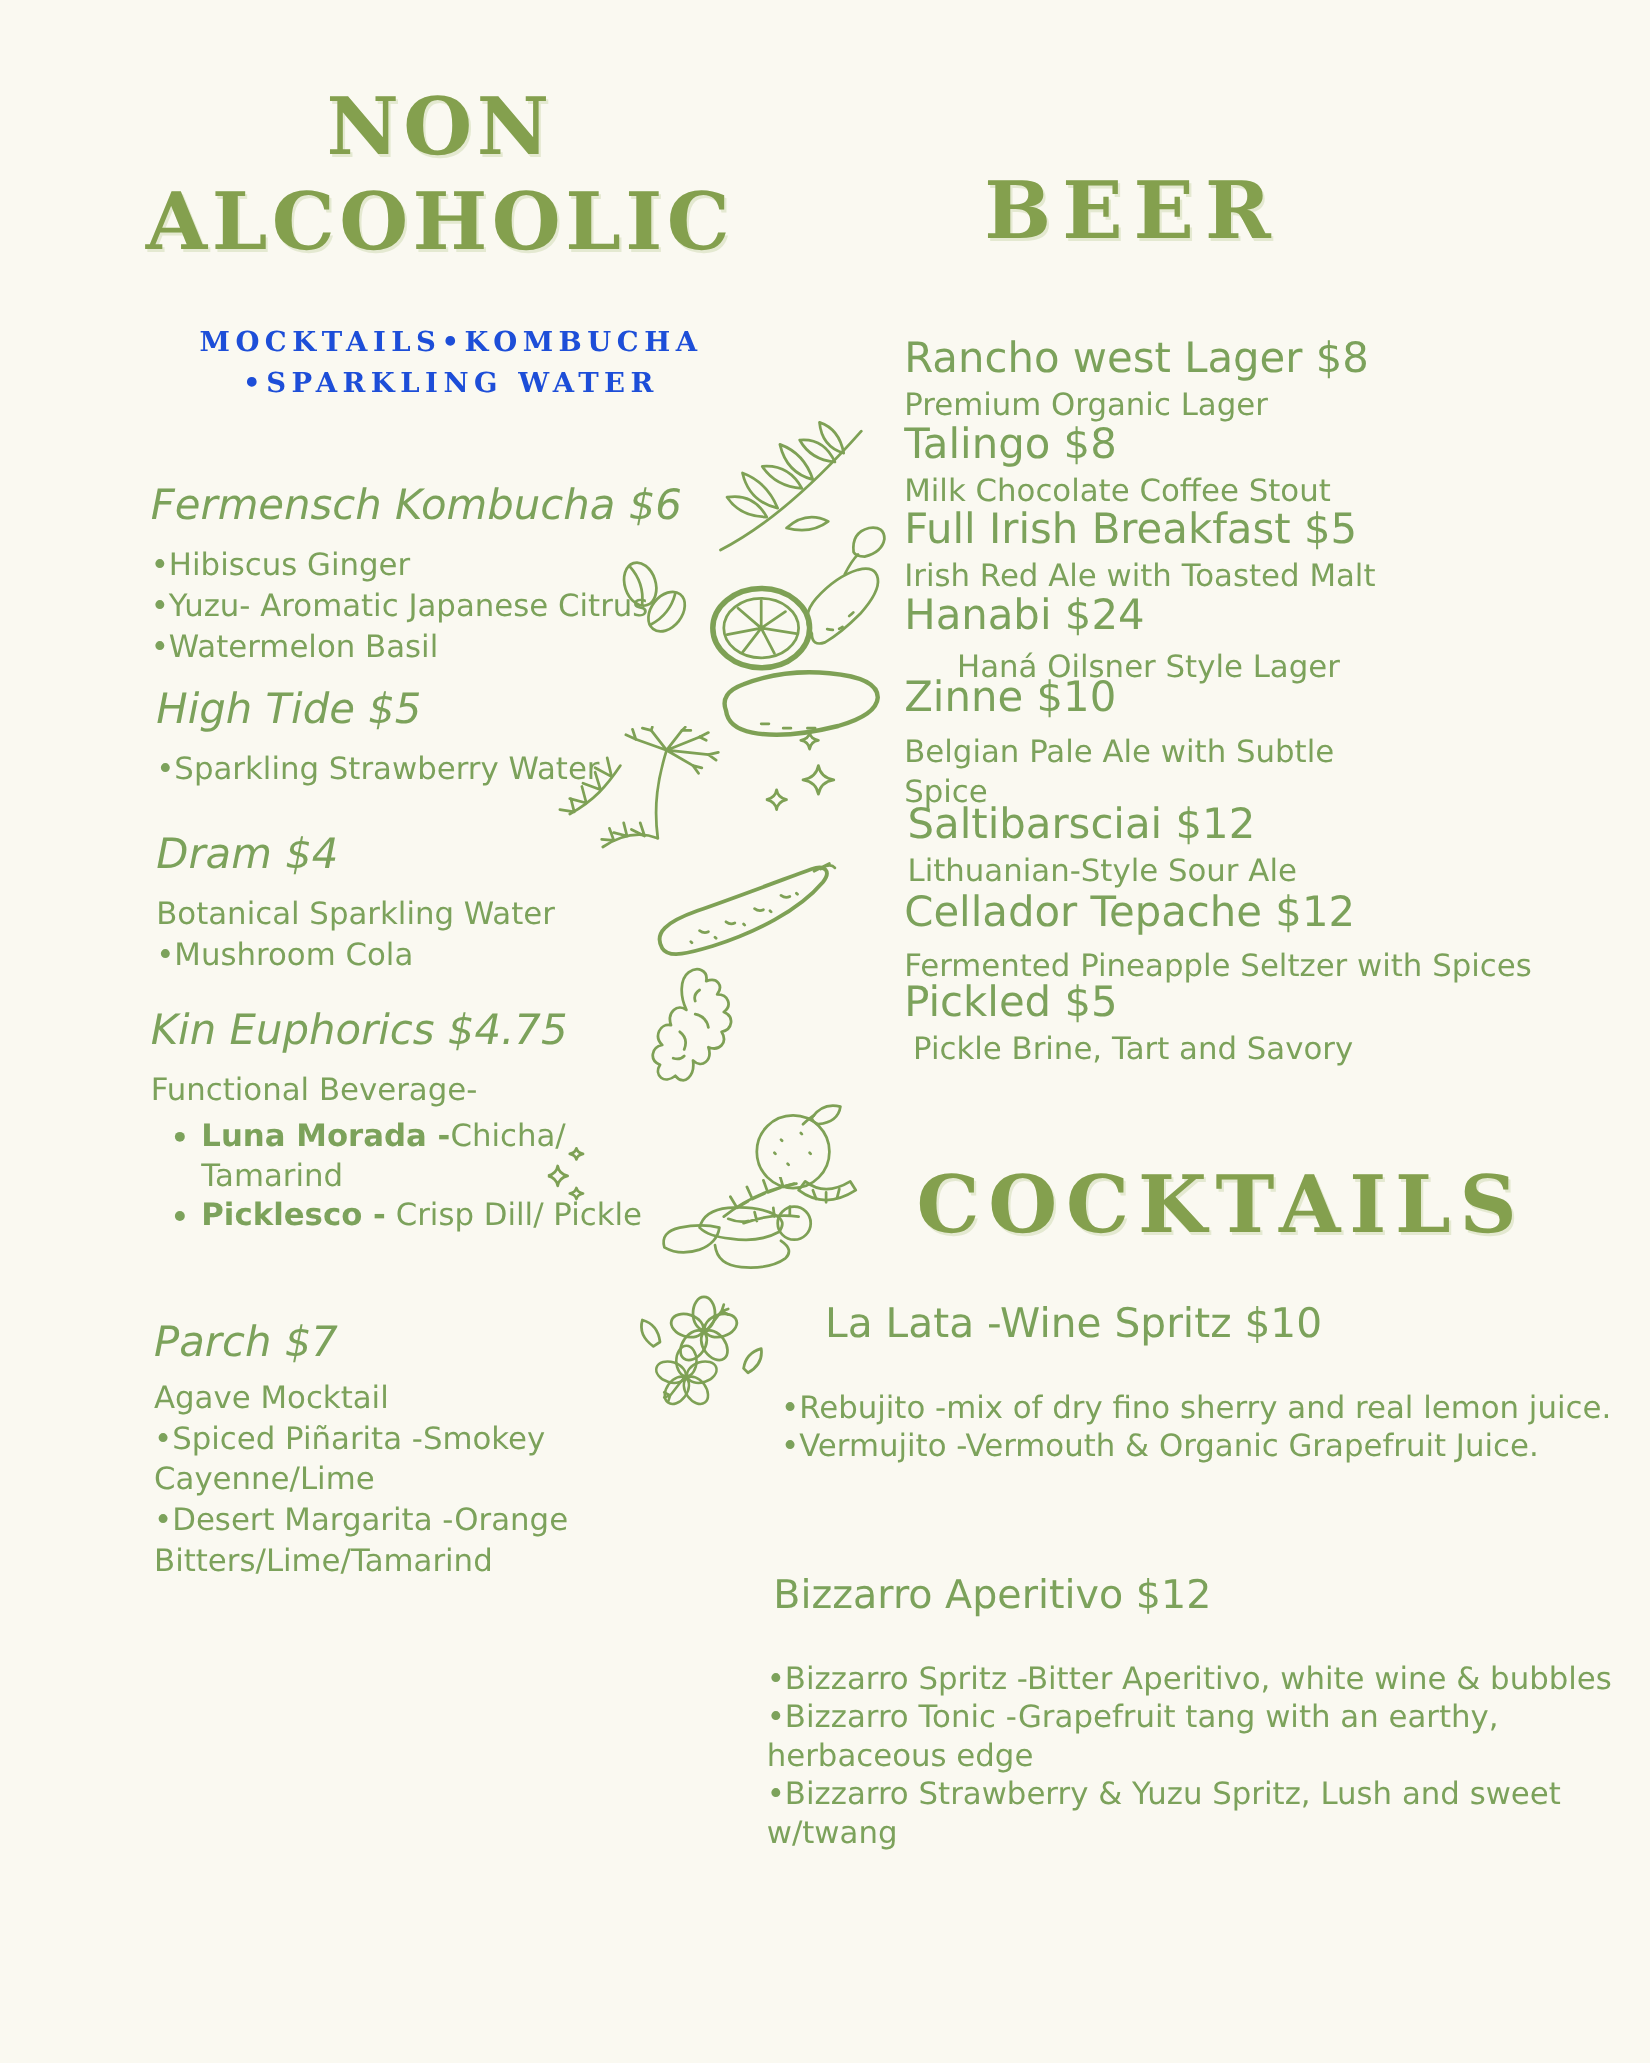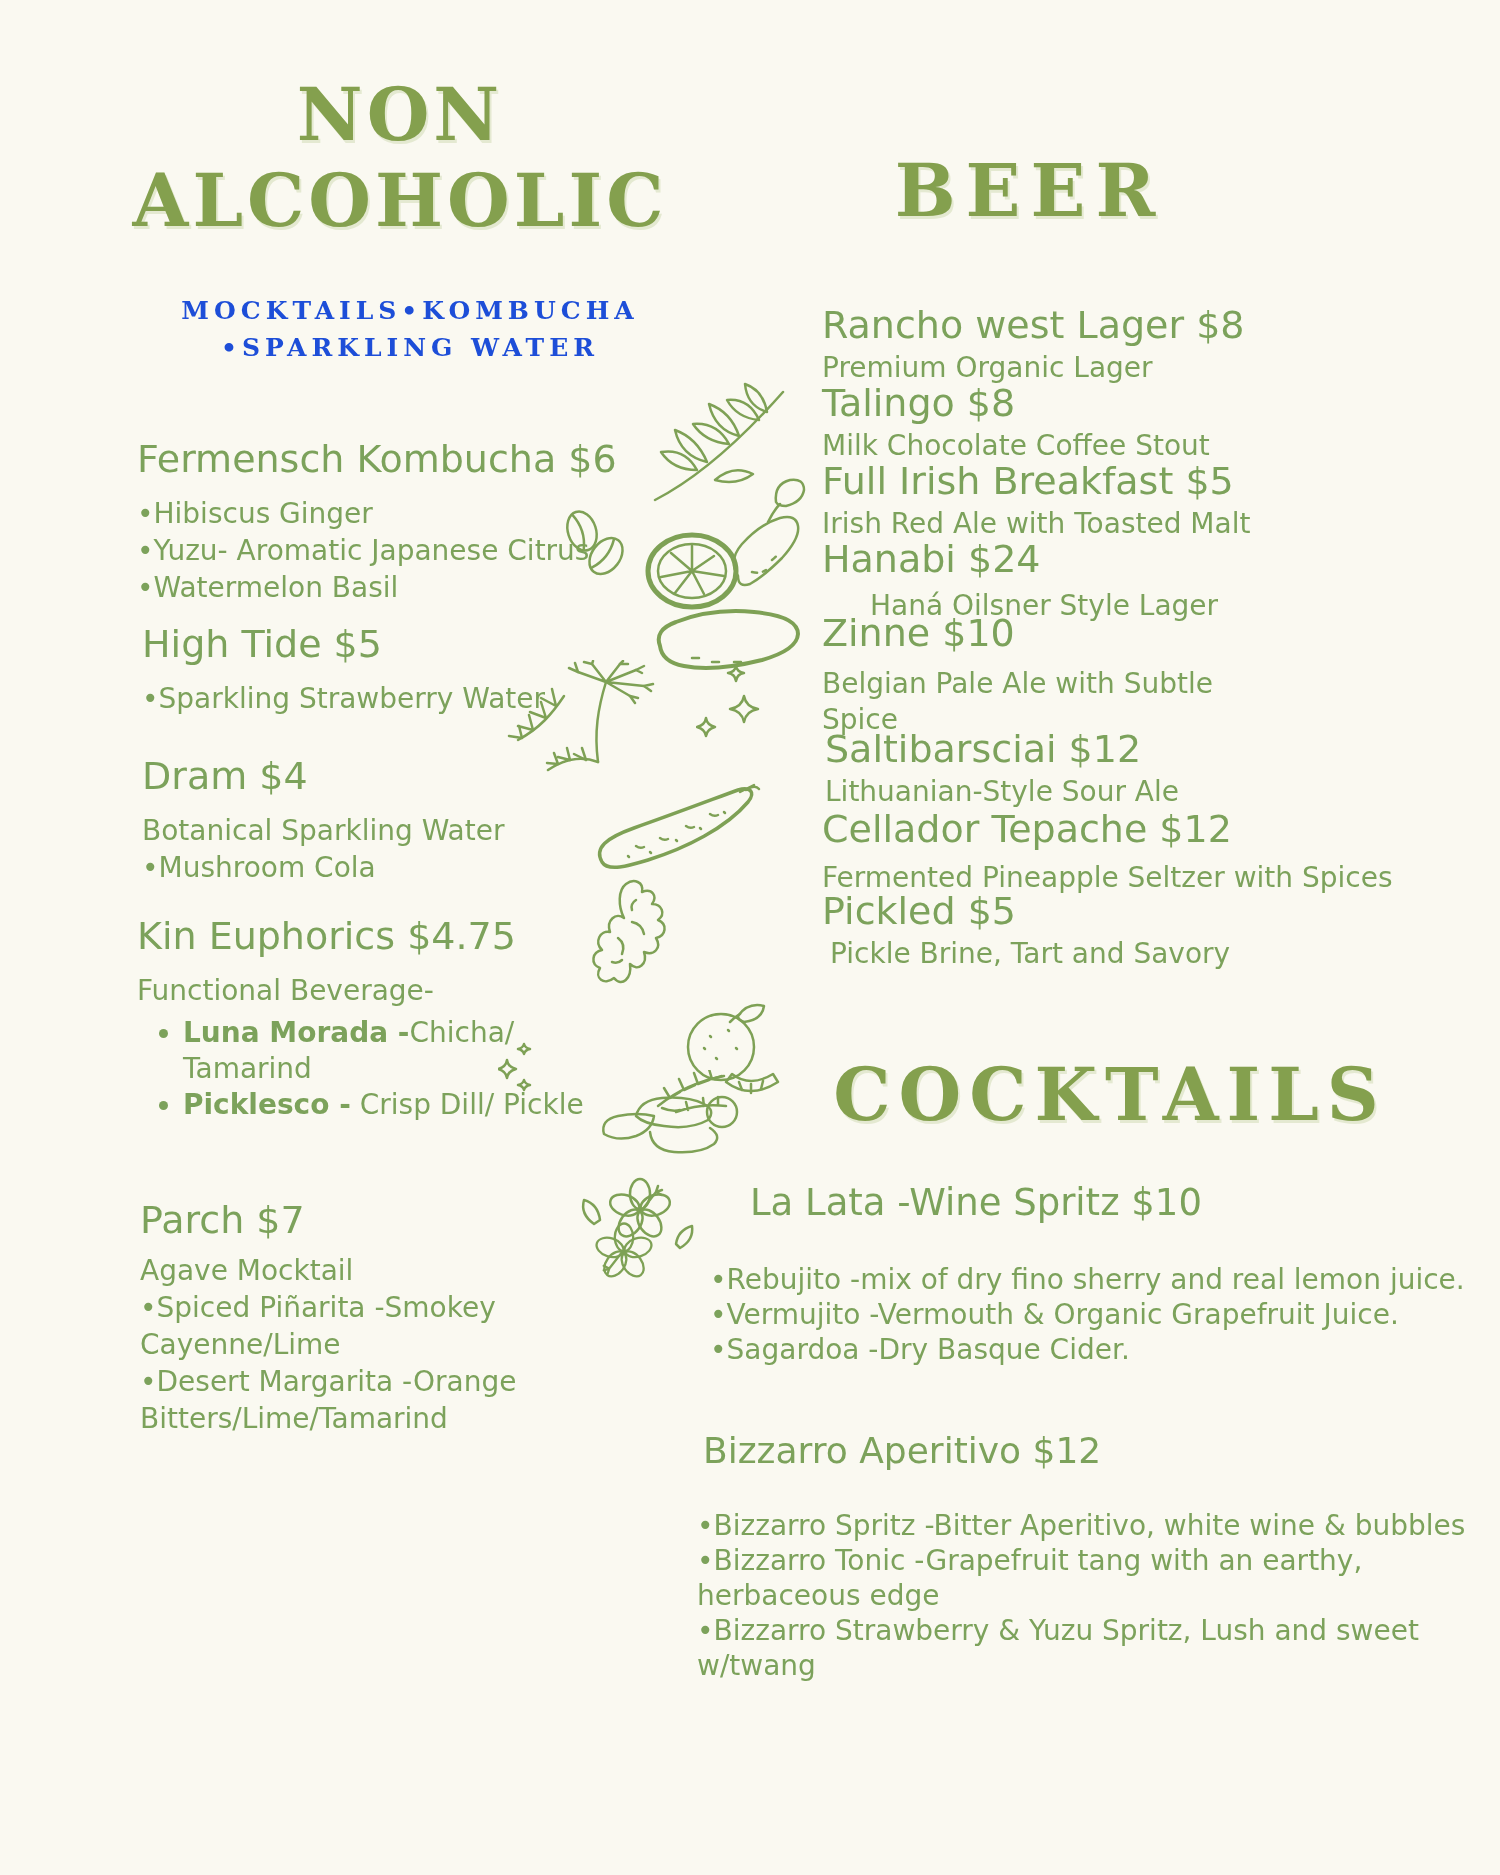--- a/index.html
+++ b/index.html
@@ -13,21 +13,21 @@
     font-family:"DejaVu Serif",serif;font-weight:700;color:#84A04E;
     text-shadow:2px 3px 0 #E4E9D1;
   }
   .h1{position:absolute;text-align:center;font-size:72px;line-height:86px;letter-spacing:4px;}
   .subtitle{
     position:absolute;text-align:center;
     font-family:"DejaVu Serif",serif;font-weight:700;color:#1d4ed8;
     font-size:25px;line-height:37px;letter-spacing:5px;
   }
   .item{position:absolute;}
-  .item .name{font-size:38px;line-height:48px;white-space:nowrap;}
+  .item .name{font-size:38px;line-height:48px;white-space:nowrap;font-style:italic;}
   .item .lines{margin-top:12px;}
   .item .line{font-size:28px;line-height:37px;white-space:nowrap;}
   .beer-item{position:absolute;}
   .beer-item .name{font-size:38px;line-height:46px;white-space:nowrap;}
   .beer-item .lines{margin-top:2px;}
   .beer-item .line{font-size:28px;line-height:36px;white-space:nowrap;}
   .cocktail-heading{position:absolute;font-size:37px;line-height:46px;white-space:nowrap;}
   .cocktail-lines{position:absolute;}
   .cocktail-lines .line{font-size:28px;line-height:35px;white-space:nowrap;}
   ul.subs{list-style:disc outside;margin:6px 0 0 46px;padding:0;}
@@ -157,21 +157,20 @@
     <div class="line">Pickle Brine, Tart and Savory</div>
   </div>
 </div>
 
 <div class="h1 display" style="left:780px;top:1052px;width:660px;letter-spacing:8px;">COCKTAILS</div>
 
 <div class="cocktail-heading" style="left:750px;top:1180px;">La Lata -Wine Spritz $10</div>
 <div class="cocktail-lines" style="left:710px;top:1262px;">
   <div class="line">•Rebujito -mix of dry fino sherry and real lemon juice.</div>
   <div class="line">•Vermujito -Vermouth &amp; Organic Grapefruit Juice.</div>
-  <div class="line">•Sagardoa -Dry Basque Cider.</div>
 </div>
 
 <div class="cocktail-heading" style="left:703px;top:1428px;font-size:36px;">Bizzarro Aperitivo $12</div>
 <div class="cocktail-lines" style="left:697px;top:1508px;">
   <div class="line">•Bizzarro Spritz -Bitter Aperitivo, white wine &amp; bubbles</div>
   <div class="line">•Bizzarro Tonic -Grapefruit tang with an earthy,</div>
   <div class="line">herbaceous edge</div>
   <div class="line">•Bizzarro Strawberry &amp; Yuzu Spritz, Lush and sweet</div>
   <div class="line">w/twang</div>
 </div>

